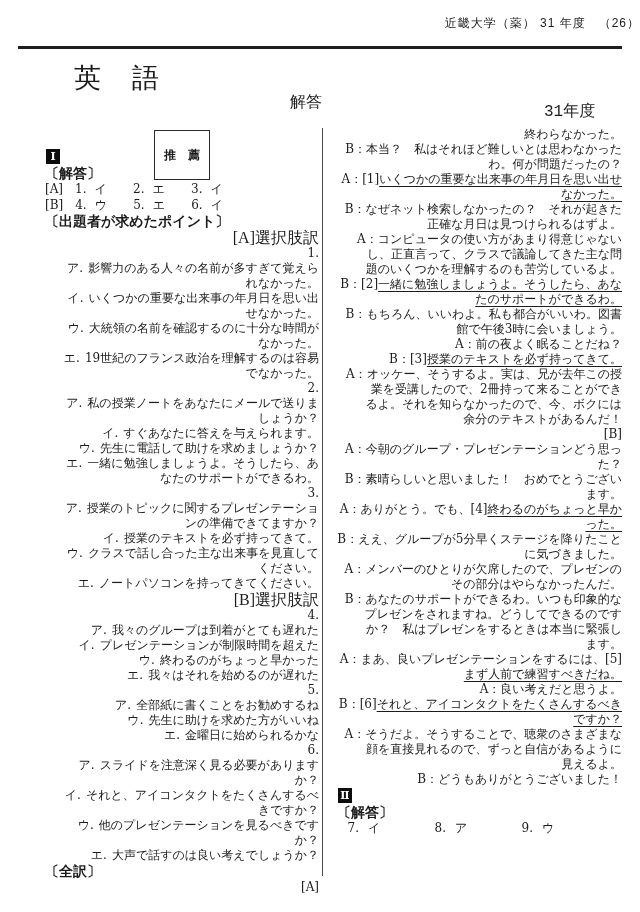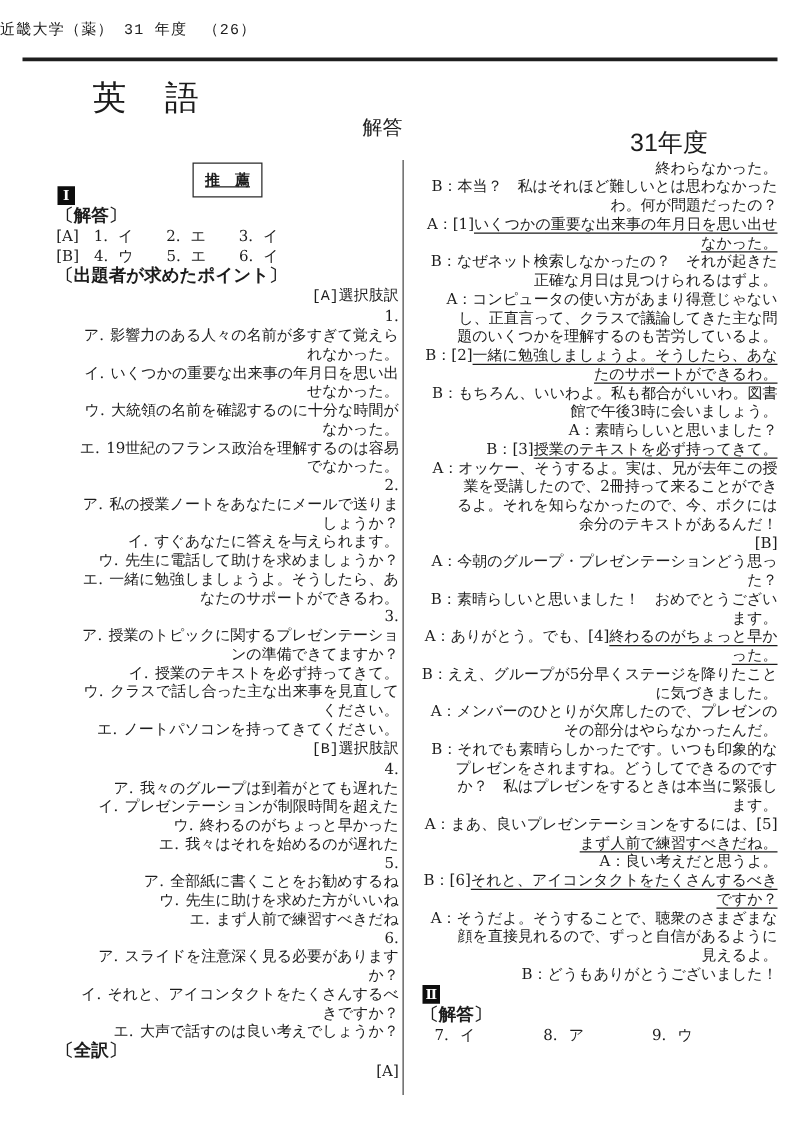--- a/index.html
+++ b/index.html
@@ -3,45 +3,44 @@
 <meta charset="utf-8">
 <style>
   html,body{margin:0;padding:0;}
   body{
     width:640px;height:912px;position:relative;background:#ffffff;
     color:#1c1c1c;font-family:"DejaVu Serif","Liberation Serif",serif;
     overflow:hidden;
   }
 
   .page-header{
-    position:absolute;top:15px;left:0;width:640px;text-align:left;
+    position:absolute;top:15px;left:0;width:640px;text-align:right;
     font-size:12px;letter-spacing:1px;
-    font-family:Liberation Mono, monospace;
+    font-family:Liberation Sans, sans-serif;
   }
   .top-rule{
     position:absolute;top:46px;left:18px;width:604px;height:3px;background:#1e1e1e;
   }
   .subject-title{
     position:absolute;top:60px;left:62px;font-size:27px;letter-spacing:2px;
     font-family:"DejaVu Sans","Liberation Sans",sans-serif;
     margin-left:12px;
   }
   .answer-title{
     position:absolute;top:92px;left:290px;font-size:16px;
     font-family:"DejaVu Sans","Liberation Sans",sans-serif;
   }
   .year-label{
-    position:absolute;top:101px;left:504px;font-size:20px;
-    font-family:Liberation Sans, sans-serif;
+    position:absolute;top:101px;left:544px;font-size:16px;
+    font-family:Liberation Mono, monospace;
   }
   .suisen-box{
     position:absolute;top:130px;left:154px;border:1.5px solid #2a2a2a;
-    padding:4px 9px;height:18px;line-height:18px;font-size:12px;font-weight:bold;
-    font-family:"DejaVu Sans","Liberation Sans",sans-serif;
-    text-decoration:underline;
+    padding:15px 9px;height:18px;line-height:18px;font-size:12px;font-weight:bold;
+    font-family:"DejaVu Sans","Liberation Sans",sans-serif;
   }
   .col-divider{
     position:absolute;left:322px;top:128px;width:1px;height:748px;background:#4a4a4a;
   }
 
   .col{position:absolute;font-size:12px;line-height:15px;}
   #col-left{left:45px;top:148px;width:274px;}
   #col-right{left:337px;top:127px;width:285px;}
 
   p{margin:0;text-align:right;}
@@ -53,21 +52,21 @@
   h2.doc-heading{
     margin:1px 0;font-size:14px;font-weight:bold;
     font-family:"DejaVu Sans","Liberation Sans",sans-serif;
   }
   .ans-row{display:flex;align-items:baseline;margin:1px 0;}
   .ans-label{margin-right:12px;}
   .ans-item{display:inline-flex;width:58px;}
   .ans-num{margin-right:8px;}
   .ans-val{font-family:"DejaVu Sans","Liberation Sans",sans-serif;}
 
-  .sub-head{font-family:Liberation Mono, monospace;font-size:12px;margin:1px 0;}
+  .sub-head{font-family:Liberation Serif, serif;font-size:16px;margin:1px 0;}
   .qnum{padding-left:4px;}
   .option{padding-left:25px;text-indent:-12px;}
   .okey{margin-right:5px;}
 
   .dialog{padding-left:24px;text-indent:-24px;}
   .cont{padding-left:24px;}
   .part-label{padding-left:0;}
   .u{text-decoration:underline;text-underline-offset:3px;text-decoration-thickness:1px;}
 
   .s2-row{display:flex;margin:1px 0;}
@@ -145,50 +144,51 @@
       <p class="option"><span class="okey">エ.</span><span class="otext">ノートパソコンを持ってきてください。</span></p>
       <p class="sub-head">[B]選択肢訳</p>
       <p class="qnum">4.</p>
       <p class="option"><span class="okey">ア.</span><span class="otext">我々のグループは到着がとても遅れた</span></p>
       <p class="option"><span class="okey">イ.</span><span class="otext">プレゼンテーションが制限時間を超えた</span></p>
       <p class="option"><span class="okey">ウ.</span><span class="otext">終わるのがちょっと早かった</span></p>
       <p class="option"><span class="okey">エ.</span><span class="otext">我々はそれを始めるのが遅れた</span></p>
       <p class="qnum">5.</p>
       <p class="option"><span class="okey">ア.</span><span class="otext">全部紙に書くことをお勧めするね</span></p>
       <p class="option"><span class="okey">ウ.</span><span class="otext">先生に助けを求めた方がいいね</span></p>
-      <p class="option"><span class="okey">エ.</span><span class="otext">まず人前で練習すべきだね</span></p>
+      <p class="option"><span class="okey">エ.</span><span class="otext">金曜日に始められるかな</span></p>
       <p class="qnum">6.</p>
       <p class="option"><span class="okey">ア.</span><span class="otext">スライドを注意深く見る必要がありますか？</span></p>
       <p class="option"><span class="okey">イ.</span><span class="otext">それと、アイコンタクトをたくさんするべきですか？</span></p>
+      <p class="option"><span class="okey">ウ.</span><span class="otext">他のプレゼンテーションを見るべきですか？</span></p>
       <p class="option"><span class="okey">エ.</span><span class="otext">大声で話すのは良い考えでしょうか？</span></p>
     </div>
   <h2 class="doc-heading">〔全訳〕</h2>
   <p class="part-label">[A]</p>
 
 </div>
 
 <div class="col" id="col-right">
   <div id="s1-trans-right">
       <p class="cont">終わらなかった。</p>
       <p class="dialog"><span class="spk">B：</span><span>本当？　私はそれほど難しいとは思わなかったわ。何が問題だったの？</span></p>
       <p class="dialog"><span class="spk">A：</span><span>[1]</span><span class="u">いくつかの重要な出来事の年月日を思い出せなかった。</span></p>
       <p class="dialog"><span class="spk">B：</span><span>なぜネット検索しなかったの？　それが起きた正確な月日は見つけられるはずよ。</span></p>
       <p class="dialog"><span class="spk">A：</span><span>コンピュータの使い方があまり得意じゃないし、正直言って、クラスで議論してきた主な問題のいくつかを理解するのも苦労しているよ。</span></p>
       <p class="dialog"><span class="spk">B：</span><span>[2]</span><span class="u">一緒に勉強しましょうよ。そうしたら、あなたのサポートができるわ。</span></p>
       <p class="dialog"><span class="spk">B：</span><span>もちろん、いいわよ。私も都合がいいわ。図書館で午後3時に会いましょう。</span></p>
-      <p class="dialog"><span class="spk">A：</span><span>素晴らしいと思いました？</span></p>
+      <p class="dialog"><span class="spk">A：</span><span>前の夜よく眠ることだね？</span></p>
       <p class="dialog"><span class="spk">B：</span><span>[3]</span><span class="u">授業のテキストを必ず持ってきて。</span></p>
       <p class="dialog"><span class="spk">A：</span><span>オッケー、そうするよ。実は、兄が去年この授業を受講したので、2冊持って来ることができるよ。それを知らなかったので、今、ボクには余分のテキストがあるんだ！</span></p>
       <p class="part-label">[B]</p>
       <p class="dialog"><span class="spk">A：</span><span>今朝のグループ・プレゼンテーションどう思った？</span></p>
       <p class="dialog"><span class="spk">B：</span><span>素晴らしいと思いました！　おめでとうございます。</span></p>
       <p class="dialog"><span class="spk">A：</span><span>ありがとう。でも、[4]</span><span class="u">終わるのがちょっと早かった。</span></p>
       <p class="dialog"><span class="spk">B：</span><span>ええ、グループが5分早くステージを降りたことに気づきました。</span></p>
       <p class="dialog"><span class="spk">A：</span><span>メンバーのひとりが欠席したので、プレゼンのその部分はやらなかったんだ。</span></p>
-      <p class="dialog"><span class="spk">B：</span><span>それでも素晴らしかったです。いつも印象的なプレゼンをされますね。どうしてできるのですか？　私はプレゼンをするときは本当に緊張します。</span></p>
+      <p class="dialog"><span class="spk">B：</span><span>あなたのサポートができるわ。いつも印象的なプレゼンをされますね。どうしてできるのですか？　私はプレゼンをするときは本当に緊張します。</span></p>
       <p class="dialog"><span class="spk">A：</span><span>まあ、良いプレゼンテーションをするには、[5]</span><span class="u">まず人前で練習すべきだね。</span></p>
       <p class="dialog"><span class="spk">A：</span><span>良い考えだと思うよ。</span></p>
       <p class="dialog"><span class="spk">B：</span><span>[6]</span><span class="u">それと、アイコンタクトをたくさんするべきですか？</span></p>
       <p class="dialog"><span class="spk">A：</span><span>そうだよ。そうすることで、聴衆のさまざまな顔を直接見れるので、ずっと自信があるように見えるよ。</span></p>
       <p class="dialog"><span class="spk">B：</span><span>どうもありがとうございました！</span></p>
     </div>
   <div>
     <span class="sec-marker">Ⅱ</span>
   </div>
   <h2 class="doc-heading">〔解答〕</h2>

